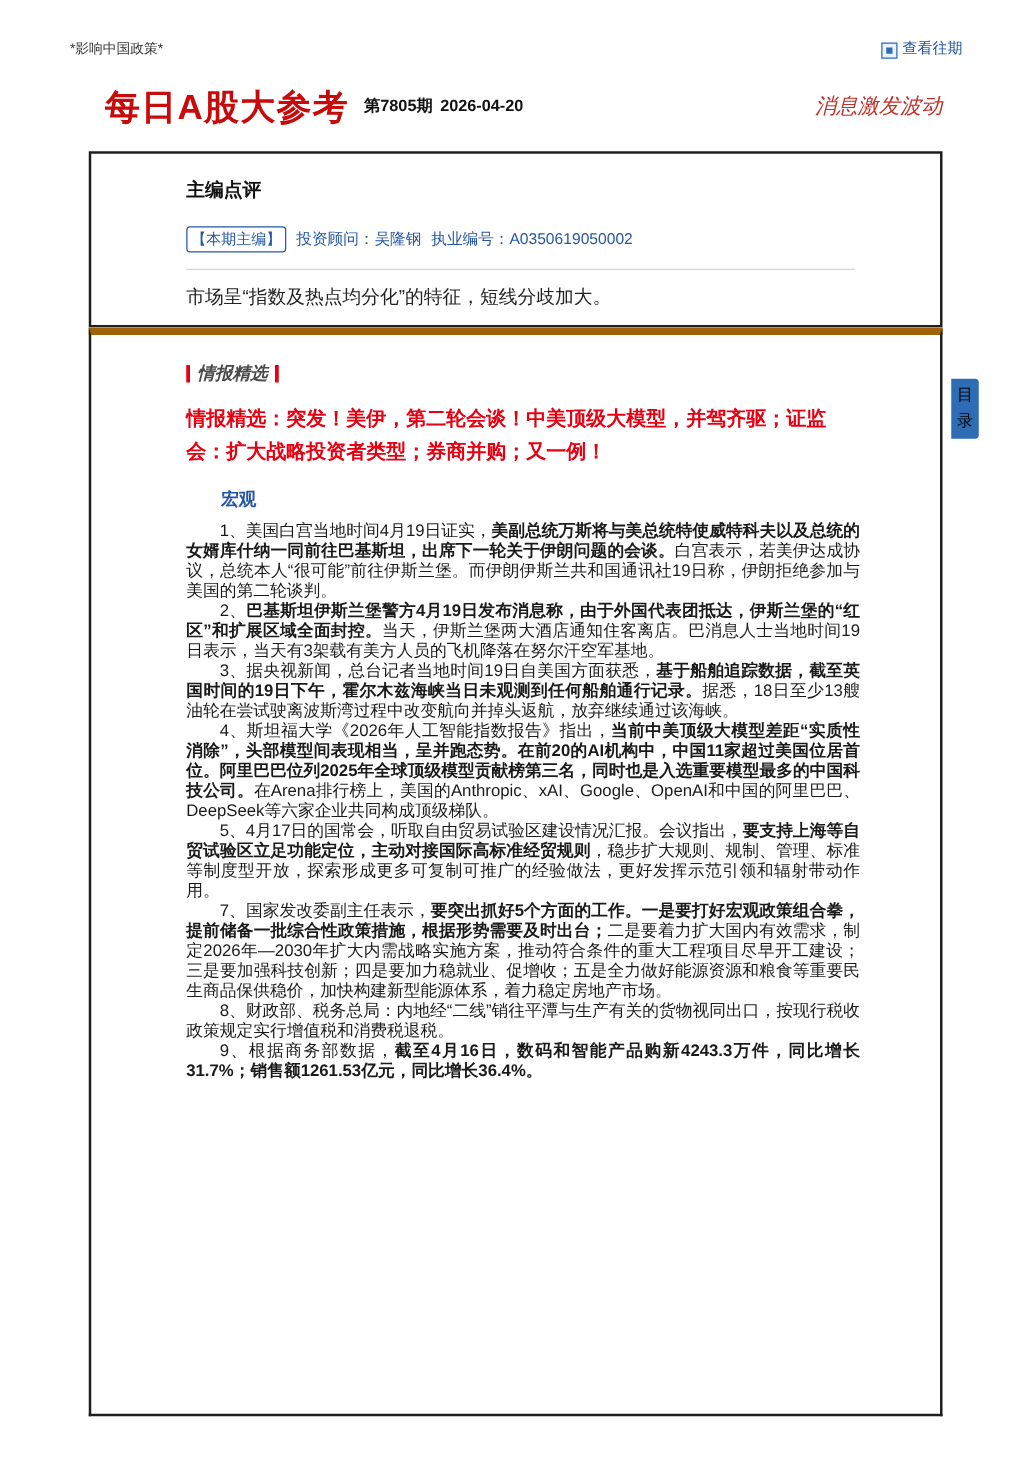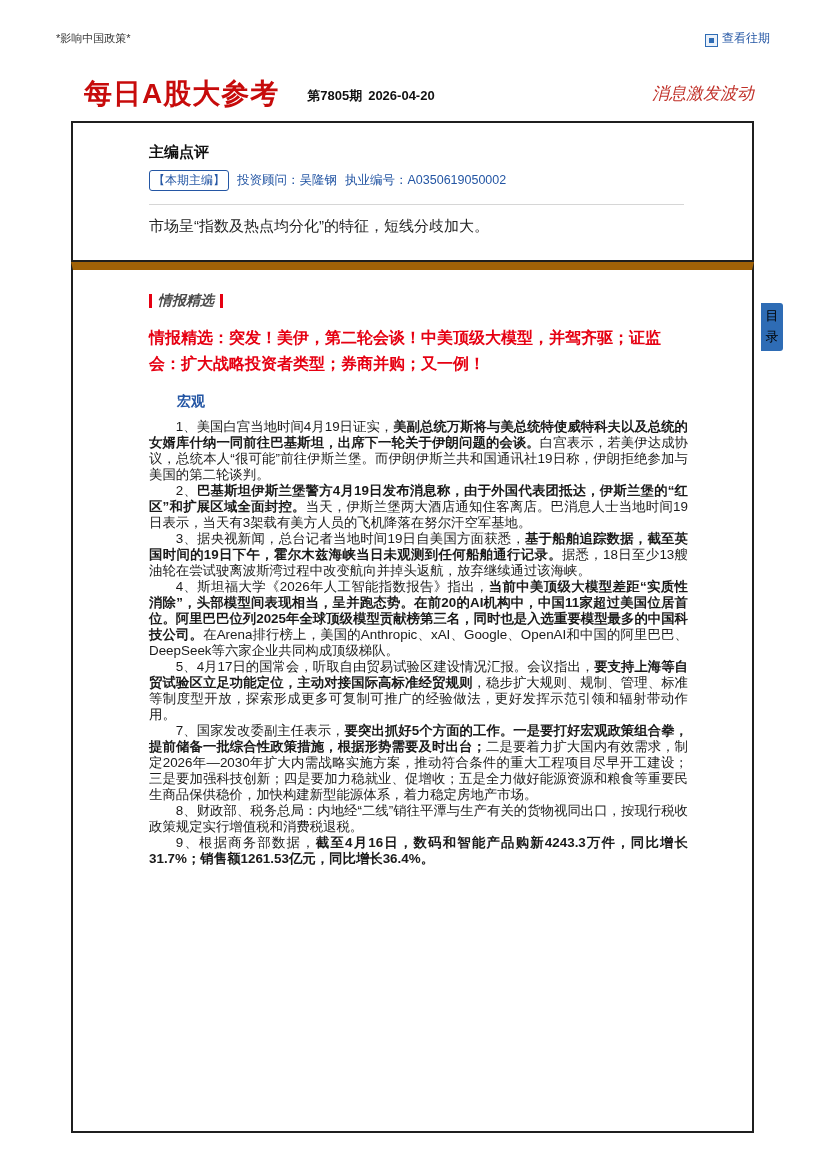--- a/index.html
+++ b/index.html
@@ -8,33 +8,33 @@
   .page { position:relative; width:826px; height:1169px; margin:0 auto; background:#fff; overflow:hidden; }
 
   
   .topbar { display:flex; justify-content:space-between; align-items:center; padding:30px 56px 0 56px; height:46px; }
   .top-note { font-size:11px; color:#333; }
   .view-past { display:flex; align-items:flex-end; gap:4px; color:#2456a4; font-size:12px; text-decoration:none; cursor:pointer; }
   .archive-ico { display:inline-flex; align-items:center; justify-content:center; width:13px; height:13px; border:1px solid #2e6cb5; background:#eaf1fa; }
   .archive-ico i { display:block; width:5px; height:5px; background:#2e6cb5; }
 
   
-  .masthead { display:flex; align-items:flex-end; margin:18px 72px 0 84px; height:44px;gap:16px; }
+  .masthead { display:flex; align-items:center; margin:18px 72px 0 84px; height:44px; }
   .logo { font-size:28px; font-weight:900; color:#c70b0b; letter-spacing:1px; line-height:1; }
   .issue { margin-left:12px; padding-bottom:3px; font-size:13px; font-weight:bold; color:#111; }
   .issue span { margin-right:6px; }
   .slogan { margin-left:auto; padding-bottom:3px; font-size:17px; color:#c03028; font-style:italic; font-family:"DejaVu Serif","Liberation Serif",serif; }
 
   
   .box { margin-left:71px; width:683px; border:2px solid #1f1f1f; background:#fff; }
   .box1 { margin-top:13px; height:141px; padding:20px 68px 0 76px; }
-  .box2 { height:871px; border-top:8px solid #a16207; padding:22px 64px 0 76px; overflow:hidden; }
+  .box2 { height:871px; border-top:6px solid #a16207; padding:22px 64px 0 76px; overflow:hidden; }
 
   
-  .editor-title { font-size:15px; font-weight:bold; color:#111; margin-bottom:8px; }
+  .editor-title { font-size:15px; font-weight:bold; color:#111; margin-bottom:19px; }
   .editor-meta { font-size:12.5px; color:#2456a4; display:flex; align-items:center; gap:8px; }
   .editor-tag { border:1px solid #2456a4; border-radius:3px; padding:1px 3px; font-size:12px; }
   .editor-divider { border:none; border-top:1px solid #d6d6d6; margin:13px 0 12px 0; }
   .editor-comment { font-size:15px; color:#222; }
 
   
   .intel-label { display:flex; align-items:center; font-size:14px; font-weight:bold; font-style:italic; color:#4a4a4a; }
   .vbar { display:inline-block; width:3px; height:14px; background:#e60012; margin:0 6px 0 0; }
   .vbar.right { margin:0 0 0 6px; }
   .intel-title { font-size:16px; line-height:26px; font-weight:bold; color:#e60012; margin:15px 0 16px 0; }

